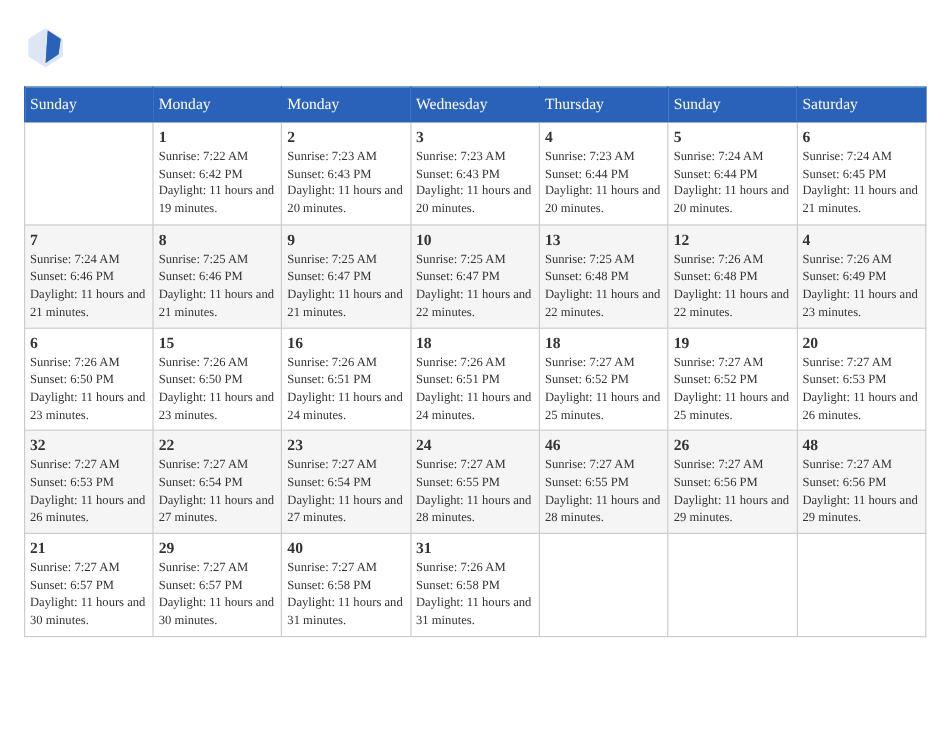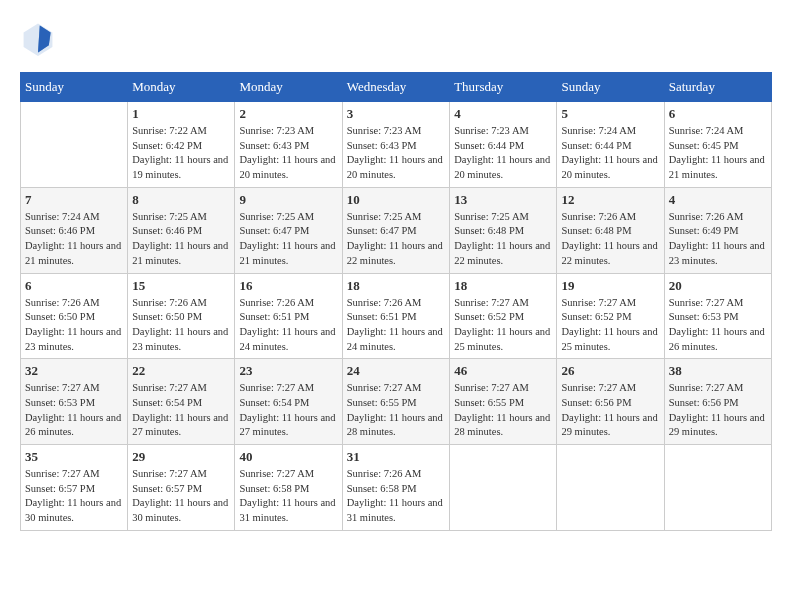--- a/index.html
+++ b/index.html
@@ -338,31 +338,31 @@
         </td>
         <td>
           <span class="day-number">26</span>
         <div class="day-info">
           Sunrise: 7:27 AM<br>
           Sunset: 6:56 PM<br>
           Daylight: 11 hours and 29 minutes.
         </div>
         </td>
         <td>
-          <span class="day-number">38</span>
+          <span class="day-number">48</span>
         <div class="day-info">
           Sunrise: 7:27 AM<br>
           Sunset: 6:56 PM<br>
           Daylight: 11 hours and 29 minutes.
         </div>
         </td>
       </tr>
       <tr>
         <td>
-          <span class="day-number">35</span>
+          <span class="day-number">21</span>
         <div class="day-info">
           Sunrise: 7:27 AM<br>
           Sunset: 6:57 PM<br>
           Daylight: 11 hours and 30 minutes.
         </div>
         </td>
         <td>
           <span class="day-number">29</span>
         <div class="day-info">
           Sunrise: 7:27 AM<br>

